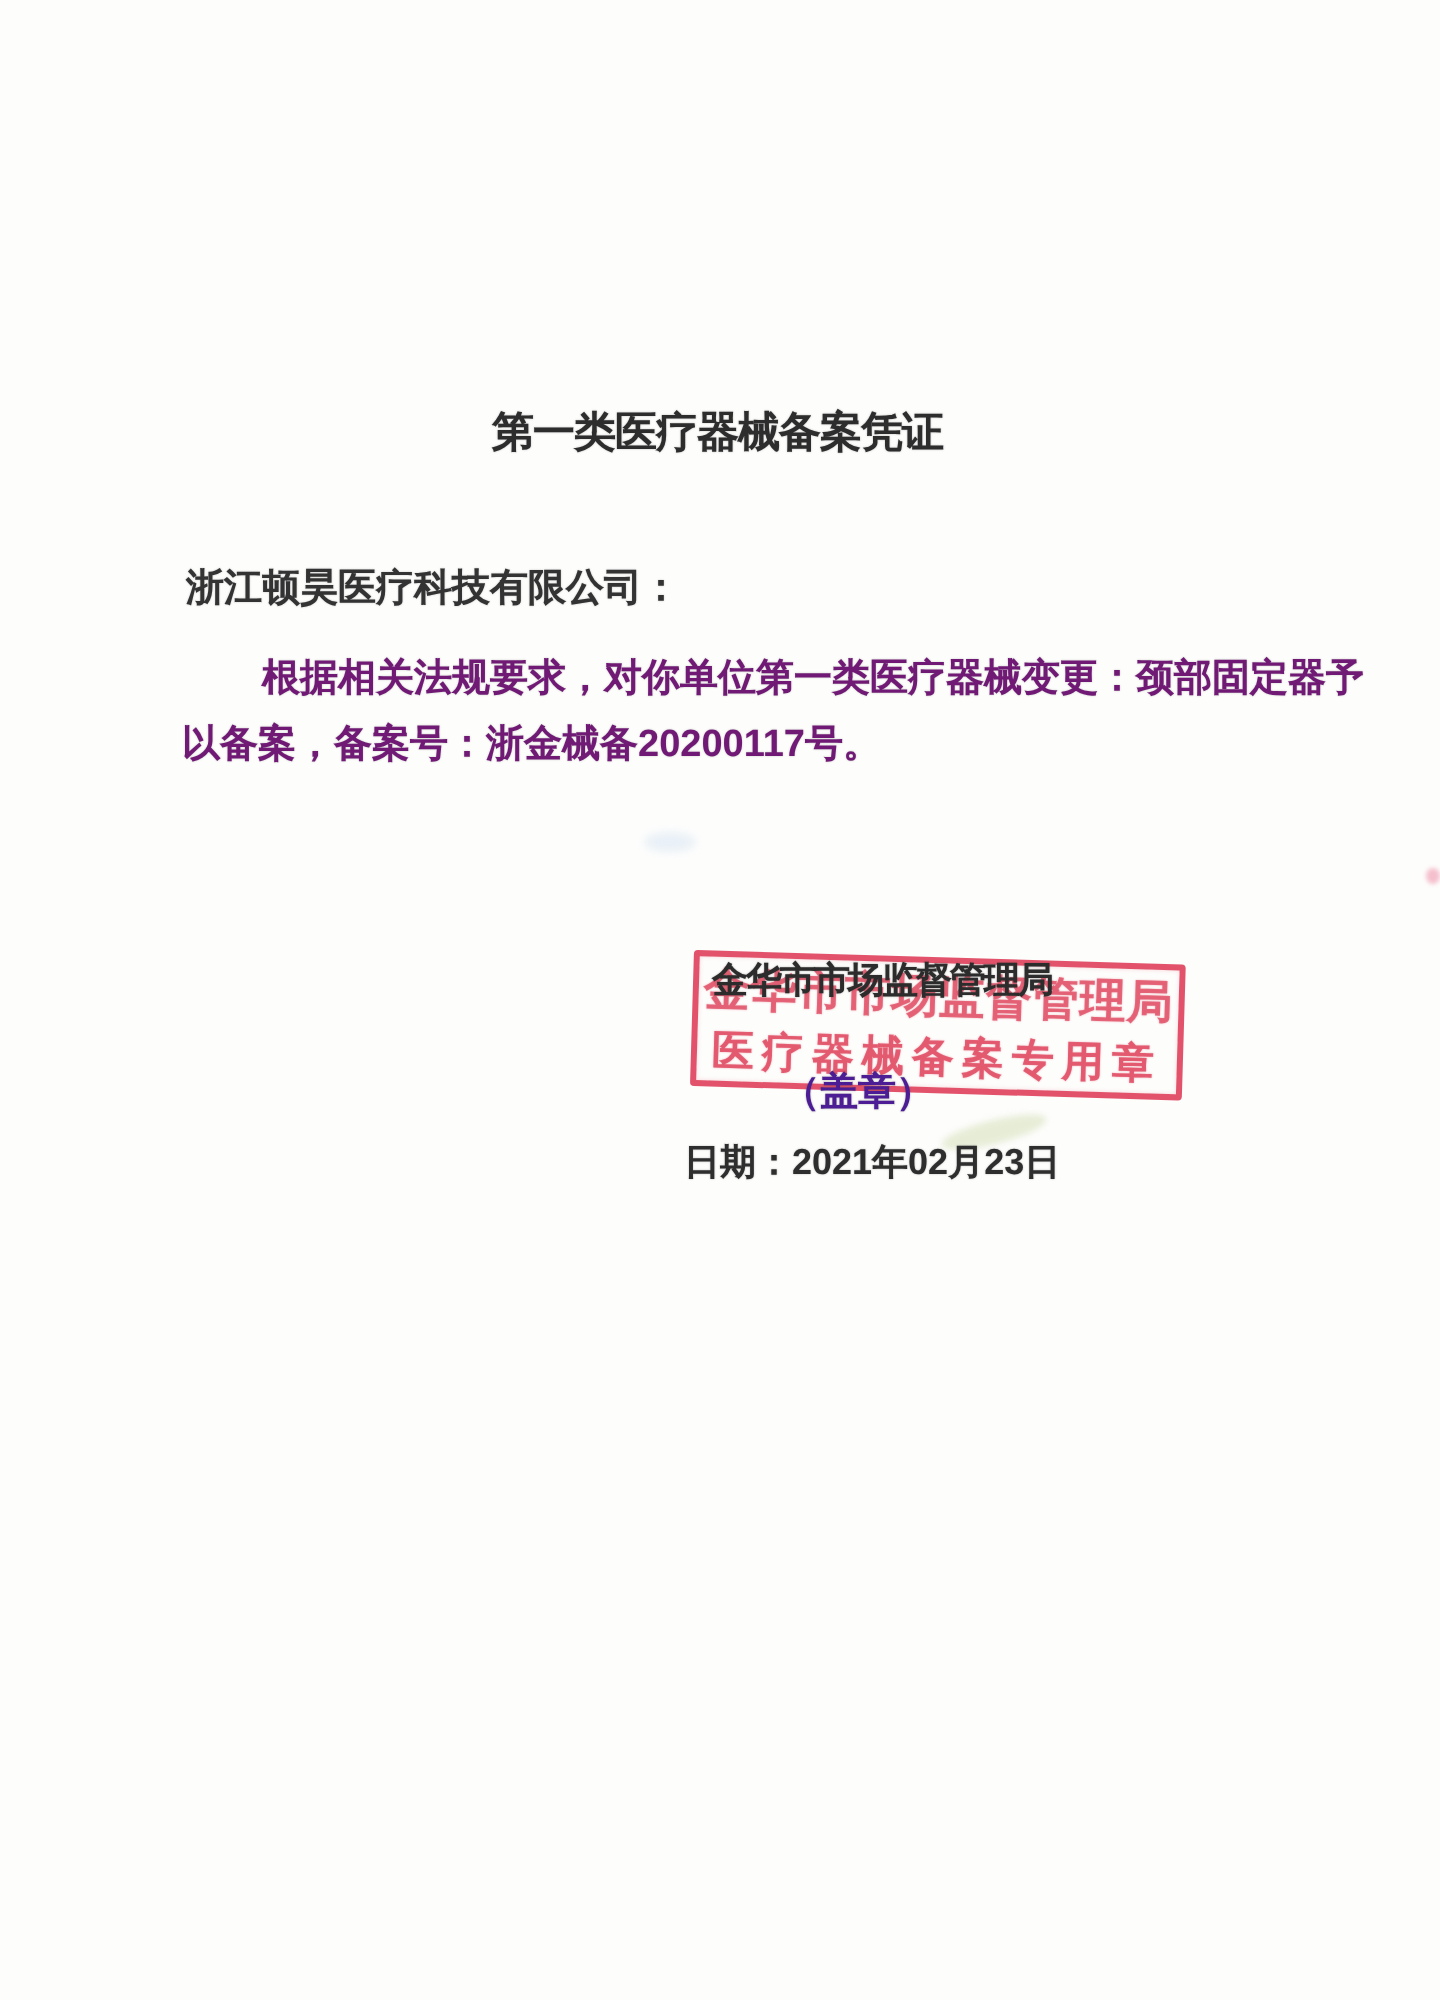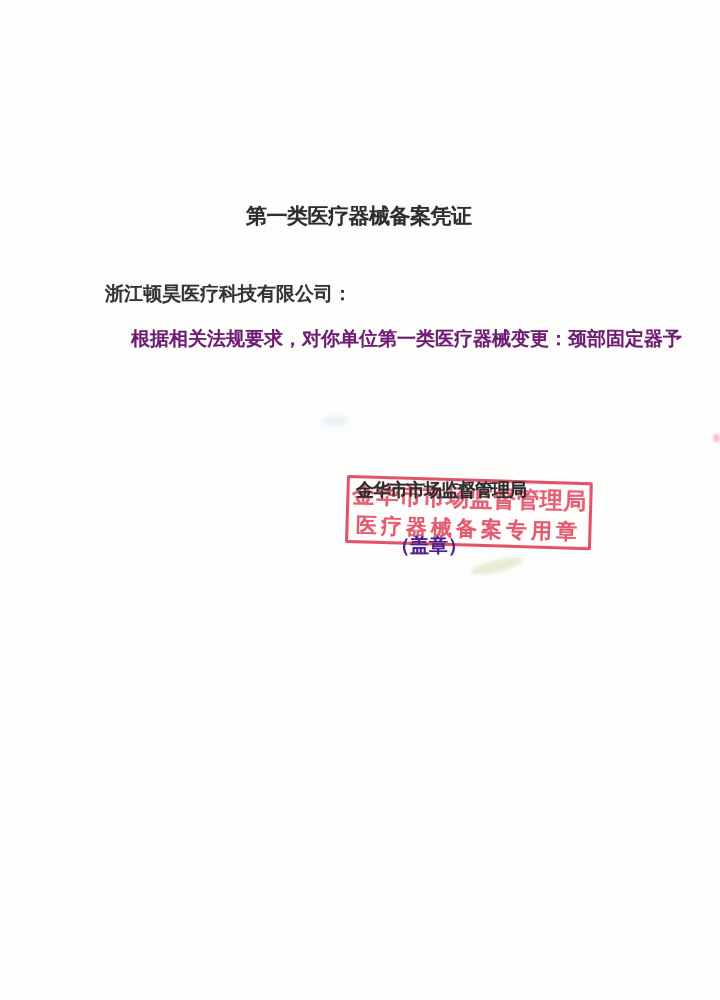--- a/index.html
+++ b/index.html
@@ -26,21 +26,20 @@
     letter-spacing: -0.5px;
     color: #2d2d2d;
     text-shadow: 0 0 1px rgba(45,45,45,0.35);
   }
   .addressee {
     left: 93px; top: 281px;
     font-size: 19px;
     font-weight: bold;
     color: #333333;
     text-shadow: 0 0 1px rgba(50,50,50,0.3);
-    margin-left: 12px;
   }
   .body-line {
     font-size: 19px;
     font-weight: bold;
     color: #701a75;
     text-shadow: 0 0 1px rgba(55,55,55,0.3);
   }
   .body-line1 { left: 131px; top: 326px; }
   .body-line2 { left: 91px;  top: 359px; }
 
@@ -138,29 +137,31 @@
 <body>
 
 <div class="page">
 
   <div class="abs title">第一类医疗器械备案凭证</div>
 
   <div class="abs addressee">浙江顿昊医疗科技有限公司：</div>
 
   <div class="abs body-line body-line1">根据相关法规要求，对你单位第一类医疗器械变更：颈部固定器予</div>
 
+  <div class="abs body-line body-line2">以备案，备案号：浙金械备20200117号。</div>
 
   <div class="abs stamp">
     <div class="stamp-line1">金华市市场监督管理局</div>
     <div class="stamp-line2">医疗器械备案专用章</div>
   </div>
 
   <div class="abs authority">金华市市场监督管理局</div>
 
   <div class="abs seal-note">（盖章）</div>
 
+  <div class="abs date-line">日期：2021年02月23日</div>
 
   <div class="abs smudge"></div>
   <div class="abs pink-speck"></div>
   <div class="abs blue-speck"></div>
   <div class="abs edge-tint"></div>
 
 </div>
 
 </body></html>

